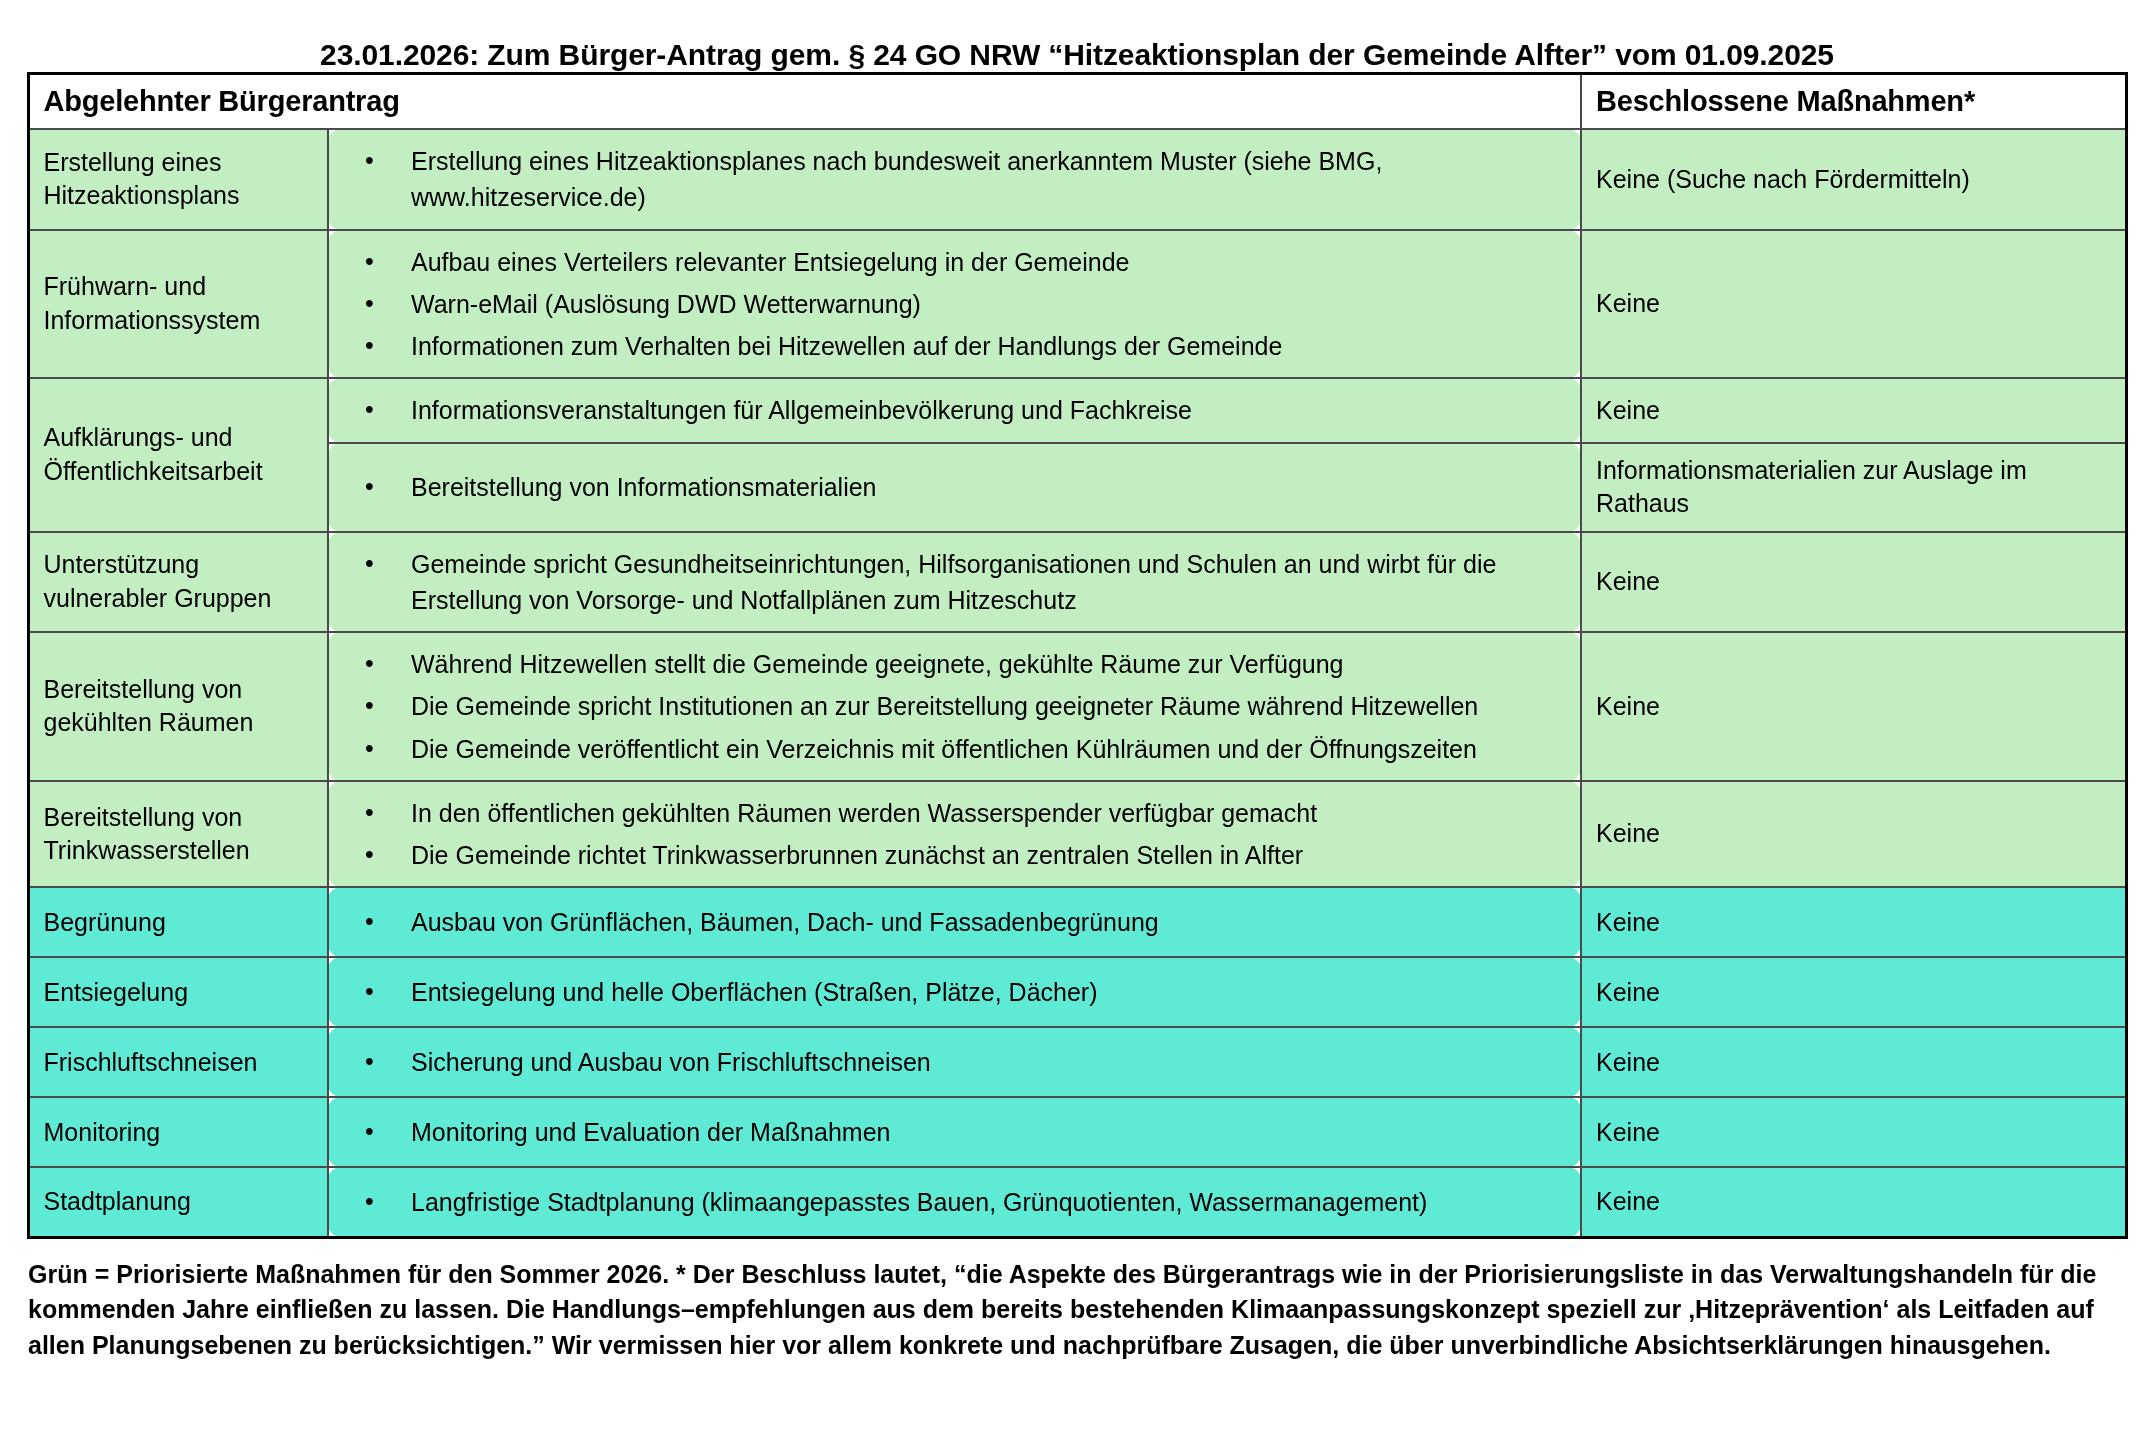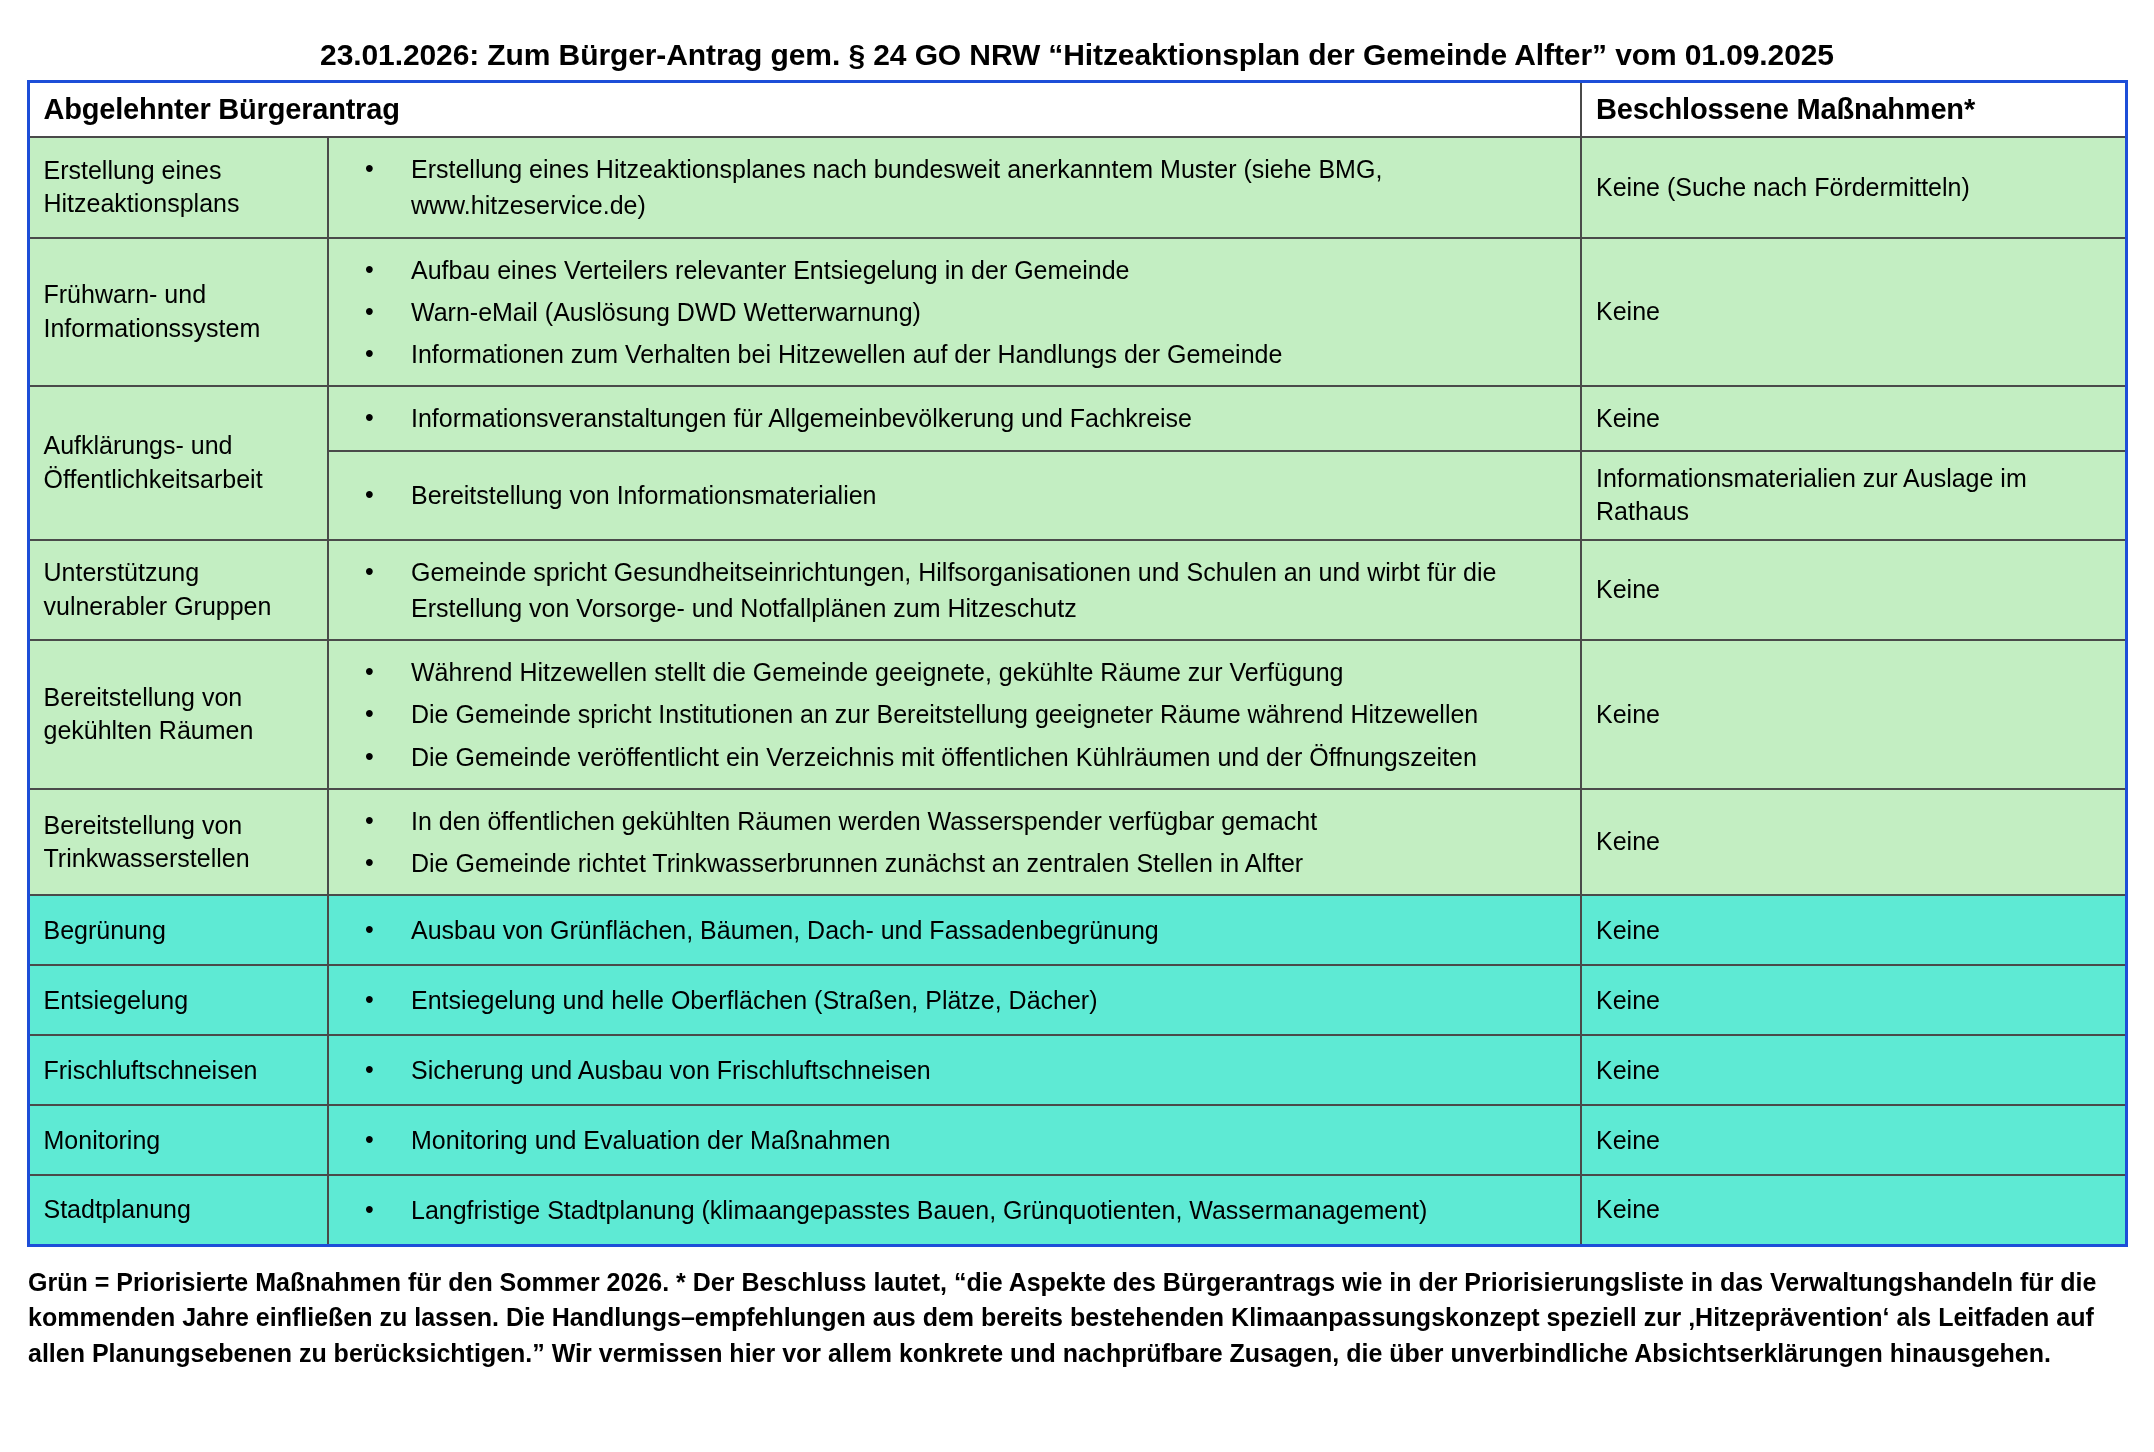--- a/index.html
+++ b/index.html
@@ -25,22 +25,22 @@
     font-size: 30px;
     font-weight: 600;
     letter-spacing: -0.1px;
     padding-top: 38px;
     color: #000;
   }
   table.matrix {
     border-collapse: collapse;
     table-layout: fixed;
     width: 2098px;
-    margin: 8px auto;
-    border: 3px solid #1d4ed8;
+    margin: 0 auto;
+    border: 3px solid #000000;
   }
   table.matrix td, table.matrix th {
     border: 2px solid #4a4a4a;
     vertical-align: middle;
     padding: 10px 14px;
     box-sizing: border-box;
   }
   col.c-topic   { width: 300px; }
   col.c-bullets { width: 1253px; }
   col.c-result  { width: 545px; }
@@ -58,20 +58,21 @@
     line-height: 1.34;
     padding: 10px 16px;
   }
   td.result {
     font-size: 25px;
     line-height: 1.34;
     padding: 10px 16px;
   }
   td.bullets {
     padding: 10px 16px 10px 14px;
+    border-radius: 13px;
   }
   ul.bl {
     margin: 0;
     padding: 0;
     list-style: none;
   }
   ul.bl li {
     position: relative;
     font-size: 25px;
     line-height: 1.45;

